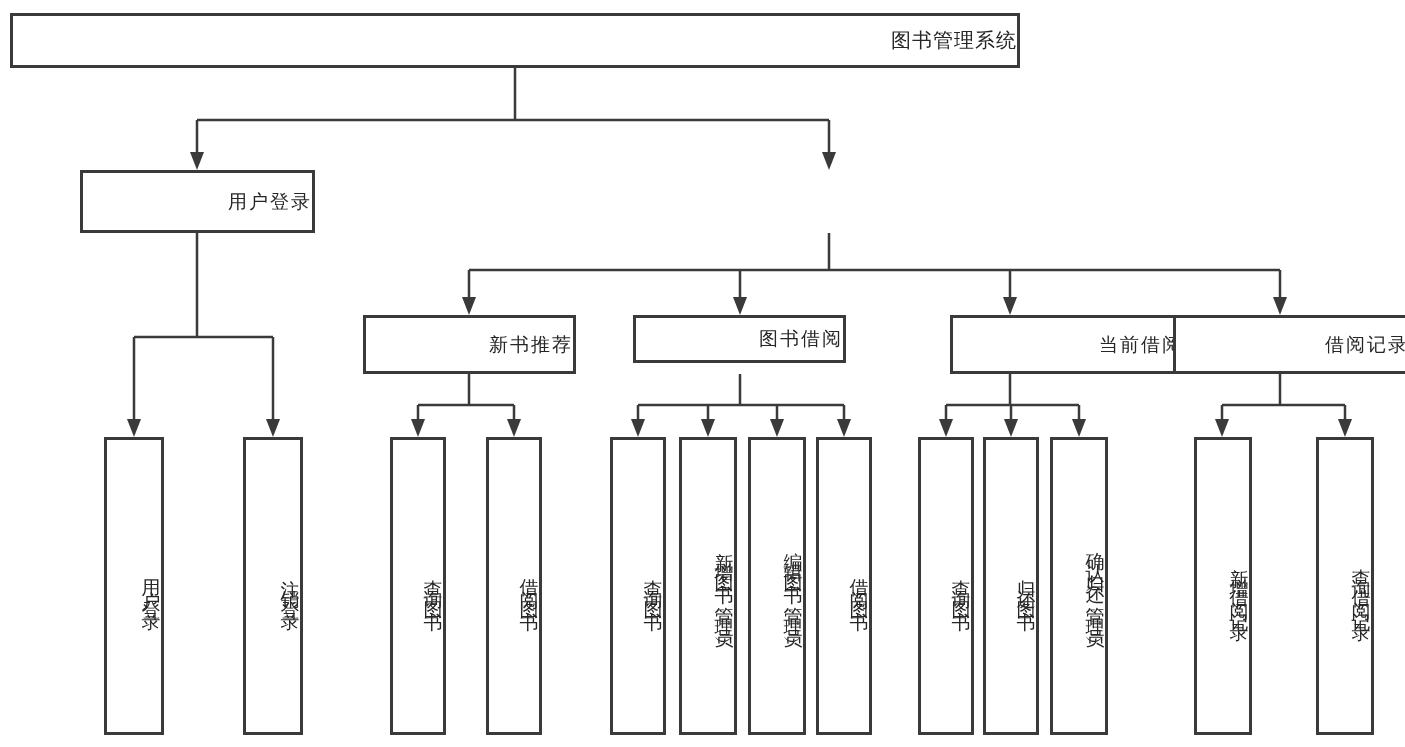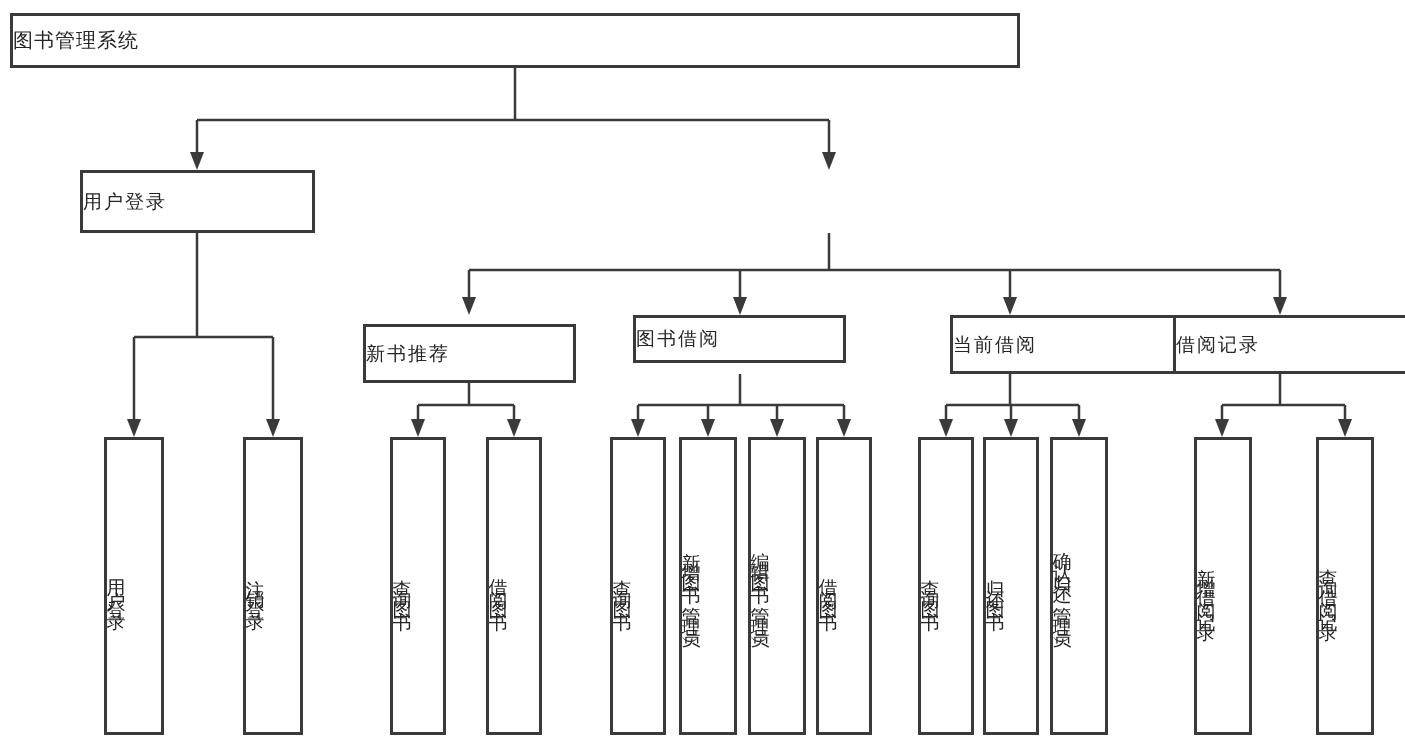--- a/index.html
+++ b/index.html
@@ -4,21 +4,21 @@
 <style>
   * { margin:0; padding:0; box-sizing:border-box; }
   html,body { background:#ffffff; }
   .canvas {
     position:relative; width:1405px; height:747px; background:#ffffff;
     font-family:"Liberation Sans","DejaVu Sans",sans-serif; color:#262626; overflow:hidden;
   }
   svg.connectors { position:absolute; left:0; top:0; width:1405px; height:747px; }
   .node {
     position:absolute; border:3px solid #3a3a3a; background:#ffffff;
-    display:flex; align-items:center; justify-content:flex-start;
+    display:flex; align-items:center; justify-content:flex-end;
   }
   .root-node span { font-size:20px; letter-spacing:1px; }
   .hnode span { font-size:19px; letter-spacing:2px; }
   .vnode span {
     writing-mode:vertical-rl; text-orientation:mixed;
     font-size:19px; line-height:1; letter-spacing:11px;
   }
   .watermark {
     position:absolute; right:8px; top:714px;
     font-size:21px; letter-spacing:1px; color:rgba(172,177,184,0.92);
@@ -71,21 +71,21 @@
   </svg>
 
   <div class="node root-node" style="left:10px;top:13px;width:1010px;height:55px">
     <span>图书管理系统</span>
   </div>
 
   <div class="node hnode" style="left:80px;top:170px;width:235px;height:63px">
     <span>用户登录</span>
   </div>
 
-  <div class="node hnode" style="left:363px;top:324px;width:213px;height:59px">
+  <div class="node hnode" style="left:363px;top:315px;width:213px;height:59px">
     <span>新书推荐</span>
   </div>
   <div class="node hnode" style="left:633px;top:315px;width:213px;height:48px">
     <span>图书借阅</span>
   </div>
   <div class="node hnode" style="left:950px;top:315px;width:236px;height:59px">
     <span>当前借阅</span>
   </div>
   <div class="node hnode" style="left:1173px;top:315px;width:239px;height:59px">
     <span>借阅记录</span>

